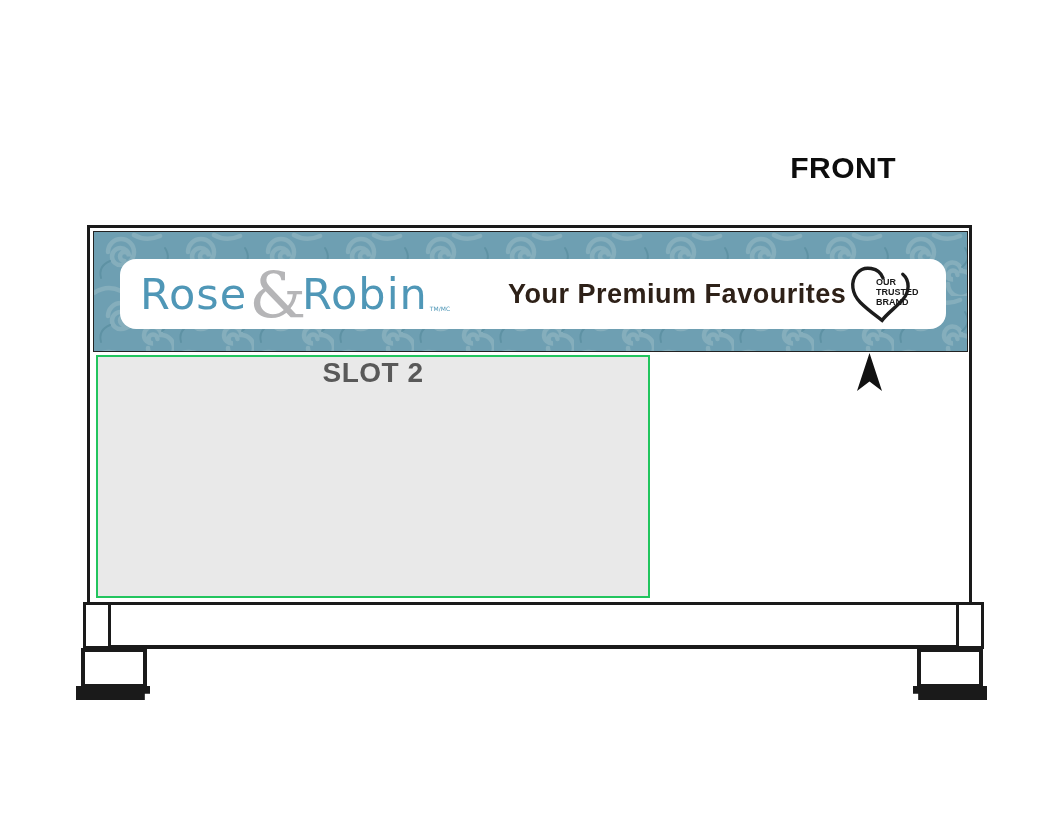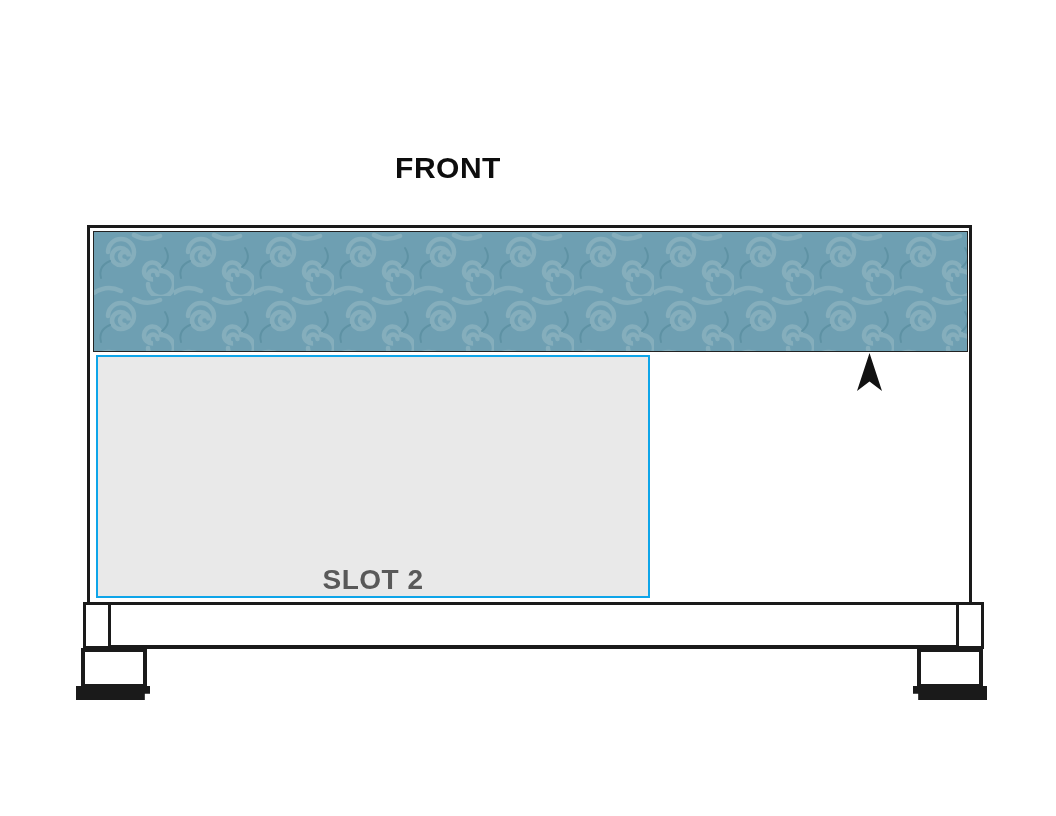--- a/index.html
+++ b/index.html
@@ -1,21 +1,21 @@
 <!DOCTYPE html>
 <html><head>
 <meta charset="utf-8">
 <style>
   html,body{margin:0;padding:0;background:#ffffff;}
   .canvas{
     position:relative;width:1056px;height:816px;background:#ffffff;overflow:hidden;
     font-family:"Liberation Sans", sans-serif;
   }
   .front-title{
-    position:absolute;left:0;top:151px;width:896px;text-align:center;
+    position:absolute;left:0;top:151px;width:896px;text-align:right;
     font-size:30px;font-weight:bold;color:#0d0d0d;letter-spacing:0.5px;
   }
   .cabinet{
     position:absolute;left:87px;top:225px;width:885px;height:380px;
     border:3px solid #1a1a1a;background:#ffffff;box-sizing:border-box;
   }
   .banner{
     position:absolute;left:93px;top:231px;width:875px;height:121px;
     border:1px solid #222;box-sizing:border-box;overflow:hidden;background:#6e9fb2;
   }
@@ -44,22 +44,22 @@
   .badge{
     position:relative;margin-left:auto;margin-right:16px;width:80px;height:64px;
   }
   .badge svg.heart{position:absolute;left:0;top:2px;}
   .badge-text{
     position:absolute;left:26px;top:15px;
     font-size:9px;line-height:10px;font-weight:bold;color:#1a1a1a;letter-spacing:0;
   }
   .slot2{
     position:absolute;left:96px;top:355px;width:554px;height:243px;
-    background:#e9e9e9;border:2px solid #0ea5e9;box-sizing:border-box;
-    display:flex;align-items:flex-end;justify-content:center;
+    background:#e9e9e9;border:2px solid #22c55e;box-sizing:border-box;
+    display:flex;align-items:flex-start;justify-content:center;
   }
   .slot2 .slot2-text{
     font-size:28px;font-weight:bold;color:#595959;letter-spacing:0.5px;
   }
   .slot1-arrow{position:absolute;left:857px;top:353px;}
   .slot1-label{
     position:absolute;left:805px;top:392px;width:130px;text-align:center;
     font-size:28px;font-weight:bold;color:#0d0d0d;letter-spacing:0.5px;
   }
   .leg-upper{
@@ -105,20 +105,39 @@
           </g>
           <g fill="none" stroke="#5e92a4" stroke-width="2" stroke-linecap="round">
             <path d="M71,16 q7,11 -3,19"></path>
             <path d="M7,46 q-3,-12 9,-17"></path>
           </g>
         </pattern>
       </defs>
       <rect width="873" height="119" fill="url(#swirl)"></rect>
     </svg>
 
+    <div class="brand-strip">
+      <div class="logo">
+        <span class="word">Rose</span>
+          <span class="amp">&amp;</span>
+          <span class="word">Robin</span>
+        <span class="tm">TM/MC</span>
+      </div>
+      <div class="tagline">Your Premium Favourites</div>
+      <div class="badge">
+        <svg class="heart" width="66" height="60" viewBox="0 0 70 62" xmlns="http://www.w3.org/2000/svg">
+          <path d="M35,14 C31,3 15,0 7.5,9 C0,18 2,31 11,40 C19,48 29,55 34,59 C39,52 49,45 56,37 C63,29 64,17 56,10" fill="none" stroke="#1c1c1c" stroke-width="3.6" stroke-linecap="round"></path>
+        </svg>
+        <div class="badge-text">
+          <div>OUR</div>
+          <div>TRUSTED</div>
+          <div>BRAND</div>
+        </div>
+      </div>
+    </div>
   </div>
 
   <div class="slot2">
     <span class="slot2-text">SLOT 2</span>
   </div>
 
   <svg class="slot1-arrow" width="25" height="38" viewBox="0 0 25 38" xmlns="http://www.w3.org/2000/svg">
     <polygon points="12.5,0 25,38 12.5,28.5 0,38" fill="#111111"></polygon>
   </svg>
 

